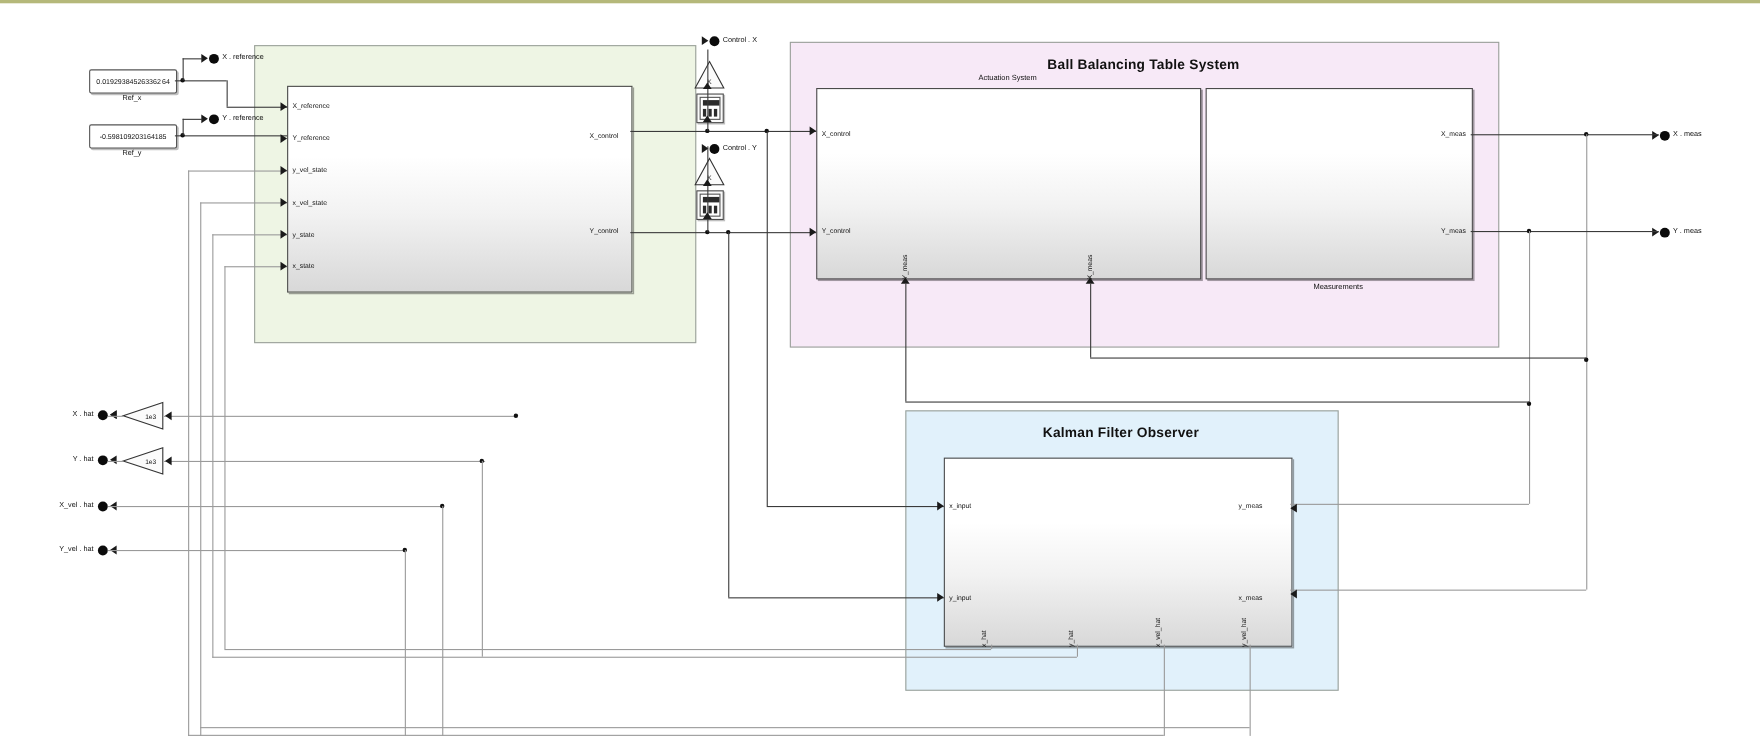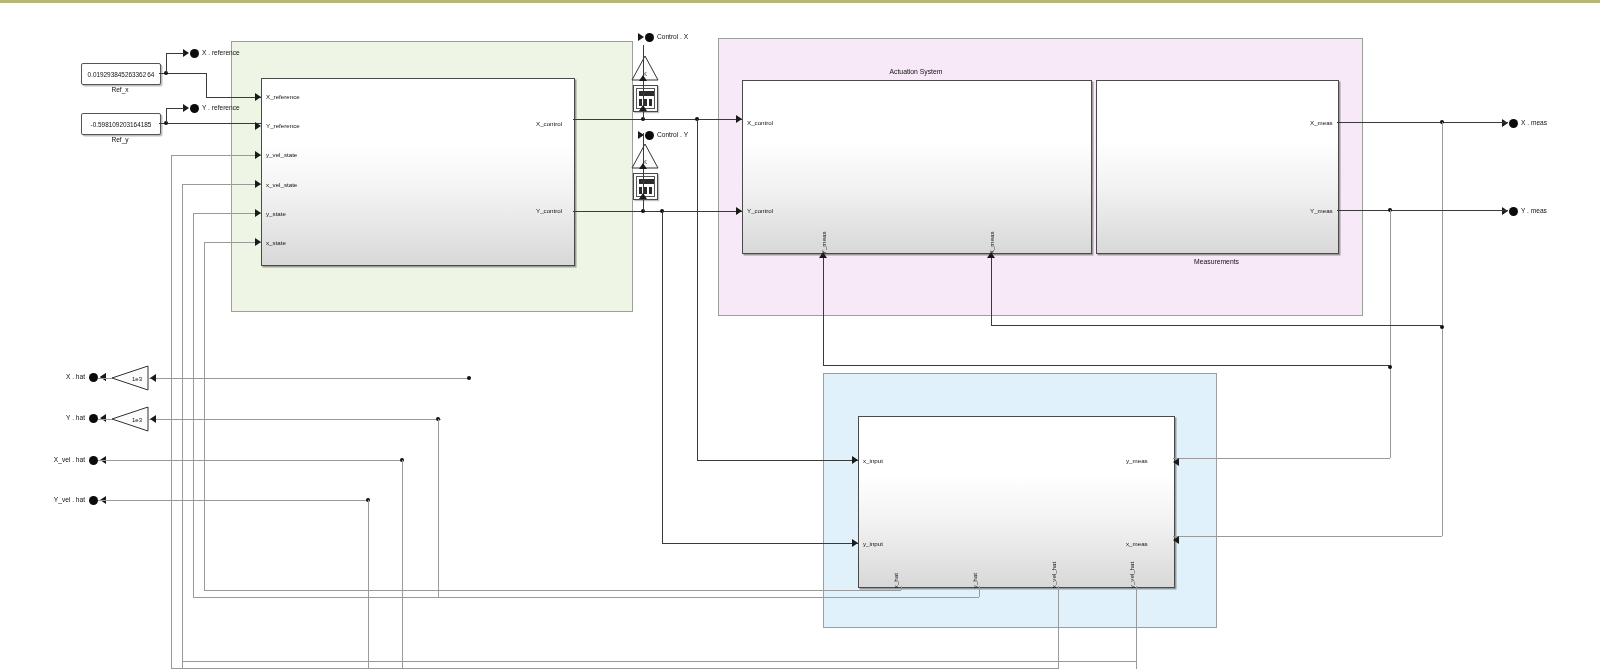--- a/index.html
+++ b/index.html
@@ -67,22 +67,24 @@
 </head>
 <body>
 
 <div id="canvas">
 
   <div id="topborder"></div>
 
   <div class="area" style="left:231px;top:41px;width:400px;height:269px;background:#eef5e4;"></div>
 
   <div class="area" style="left:718px;top:38px;width:643px;height:276px;background:#f7e9f7;"></div>
+  <div class="area-title" style="left:718px;top:52px;width:643px;">Ball Balancing Table System</div>
 
   <div class="area" style="left:823px;top:373px;width:392px;height:253px;background:#e1f1fb;"></div>
+  <div class="area-title" style="left:823px;top:386px;width:392px;">Kalman Filter Observer</div>
 
   <div class="constblk" style="left:81px;top:63px;width:78px;height:20px;">
     <span>0.019293845263362 64</span>
   </div>
   <div class="constlbl" style="left:81px;top:86px;width:78px;">Ref_x</div>
 
   <div class="constblk" style="left:81px;top:113px;width:78px;height:20px;">
     <span>-0.598109203164185</span>
   </div>
   <div class="constlbl" style="left:81px;top:136px;width:78px;">Ref_y</div>

